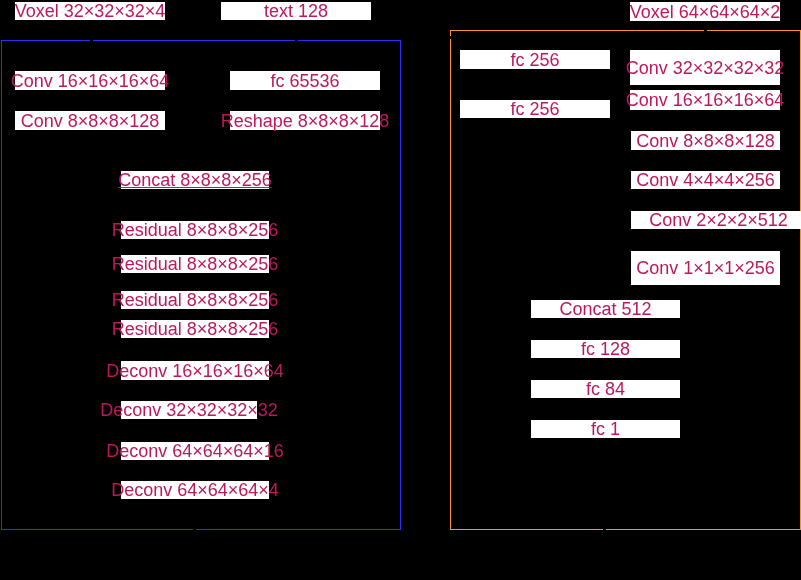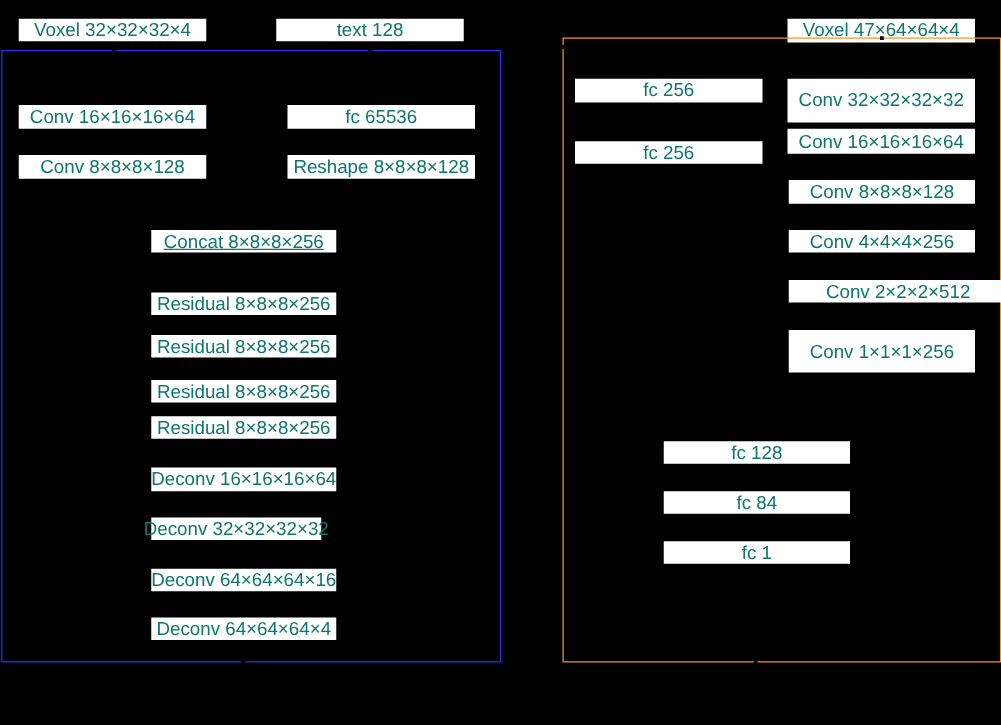--- a/index.html
+++ b/index.html
@@ -12,47 +12,46 @@
     width: 801px;
     height: 580px;
     background: #000000;
     overflow: hidden;
     font-family: "Liberation Sans", sans-serif;
   }
   .node {
     position: absolute;
     box-sizing: border-box;
     background: #ffffff;
-    color: #0f766e;
-    font-size: 15px;
+    color: #be185d;
+    font-size: 18px;
     line-height: 1;
     display: flex;
     align-items: center;
     justify-content: center;
     white-space: nowrap;
-    margin-top: 13px;
   }
   .group {
     position: absolute;
     box-sizing: border-box;
     border: 1px solid;
     background: transparent;
   }
   .tick {
     position: absolute;
     background: #000000;
   }
 </style>
 </head>
 <body>
 
 <div class="stage">
     <div class="node" style="left: 15px; top: 2px; width: 150px; height: 18px;">Voxel 32×32×32×4</div>
     <div class="node" style="left: 221px; top: 2px; width: 150px; height: 18px;">text 128</div>
-    <div class="node" style="left: 630px; top: 2px; width: 150px; height: 19px;">Voxel 47×64×64×4</div>
+    <div class="node" style="left: 630px; top: 2px; width: 150px; height: 19px;">Voxel 64×64×64×2</div>
     <div class="group" style="left: 1px; top: 40px; width: 400px; height: 490px; border-color: rgb(46, 46, 240);"></div>
     <div class="node" style="left: 15px; top: 71px; width: 150px; height: 19px;">Conv 16×16×16×64</div>
     <div class="node" style="left: 230px; top: 71px; width: 150px; height: 19px;">fc 65536</div>
     <div class="node" style="left: 15px; top: 111px; width: 150px; height: 19px;">Conv 8×8×8×128</div>
     <div class="node" style="left: 230px; top: 111px; width: 150px; height: 19px;">Reshape 8×8×8×128</div>
     <div class="node" style="left: 121px; top: 171px; width: 148px; height: 18px; text-decoration: underline;">Concat 8×8×8×256</div>
     <div class="node" style="left: 121px; top: 221px; width: 148px; height: 18px;">Residual 8×8×8×256</div>
     <div class="node" style="left: 121px; top: 255px; width: 148px; height: 18px;">Residual 8×8×8×256</div>
     <div class="node" style="left: 121px; top: 291px; width: 148px; height: 18px;">Residual 8×8×8×256</div>
     <div class="node" style="left: 121px; top: 320px; width: 148px; height: 18px;">Residual 8×8×8×256</div>
@@ -65,19 +64,20 @@
     <div class="tick" style="left: 193px; top: 528px; width: 3px; height: 3px;"></div>
     <div class="group" style="left: 450px; top: 30px; width: 351px; height: 500px; border-color: rgb(247, 148, 40);"></div>
     <div class="node" style="left: 460px; top: 50px; width: 150px; height: 19px;">fc 256</div>
     <div class="node" style="left: 460px; top: 100px; width: 150px; height: 18px;">fc 256</div>
     <div class="node" style="left: 630px; top: 50px; width: 150px; height: 35px;">Conv 32×32×32×32</div>
     <div class="node" style="left: 630px; top: 90px; width: 150px; height: 20px;">Conv 16×16×16×64</div>
     <div class="node" style="left: 631px; top: 131px; width: 149px; height: 19px;">Conv 8×8×8×128</div>
     <div class="node" style="left: 631px; top: 171px; width: 149px; height: 18px;">Conv 4×4×4×256</div>
     <div class="node" style="left: 631px; top: 211px; width: 175px; height: 18px;">Conv 2×2×2×512</div>
     <div class="node" style="left: 631px; top: 251px; width: 149px; height: 34px;">Conv 1×1×1×256</div>
+    <div class="node" style="left: 531px; top: 300px; width: 149px; height: 18px;">Concat 512</div>
     <div class="node" style="left: 531px; top: 340px; width: 149px; height: 18px;">fc 128</div>
     <div class="node" style="left: 531px; top: 380px; width: 149px; height: 18px;">fc 84</div>
     <div class="node" style="left: 531px; top: 420px; width: 149px; height: 18px;">fc 1</div>
     <div class="tick" style="left: 704px; top: 29px; width: 3px; height: 3px;"></div>
     <div class="tick" style="left: 603px; top: 528px; width: 3px; height: 3px;"></div>
     <div class="tick" style="left: 449px; top: 36px; width: 3px; height: 3px;"></div>
   </div>
 
 </body></html>

